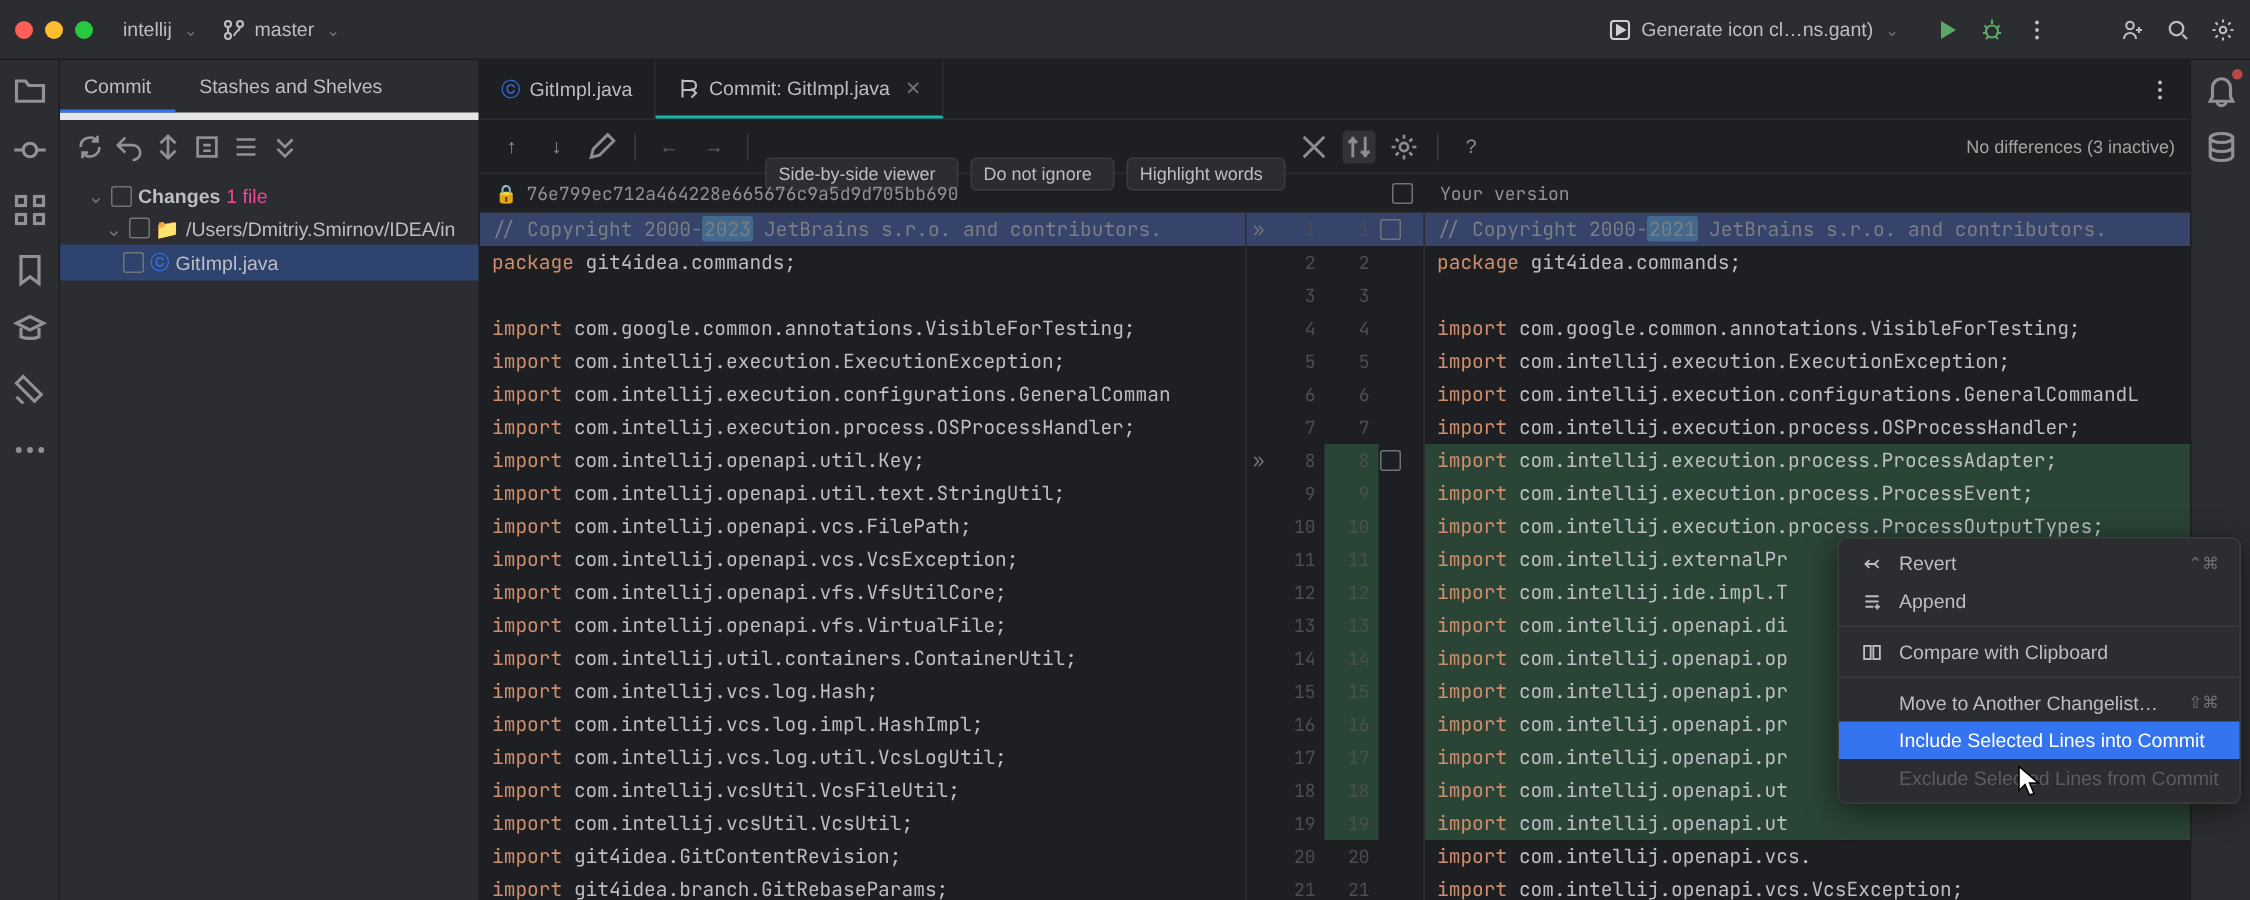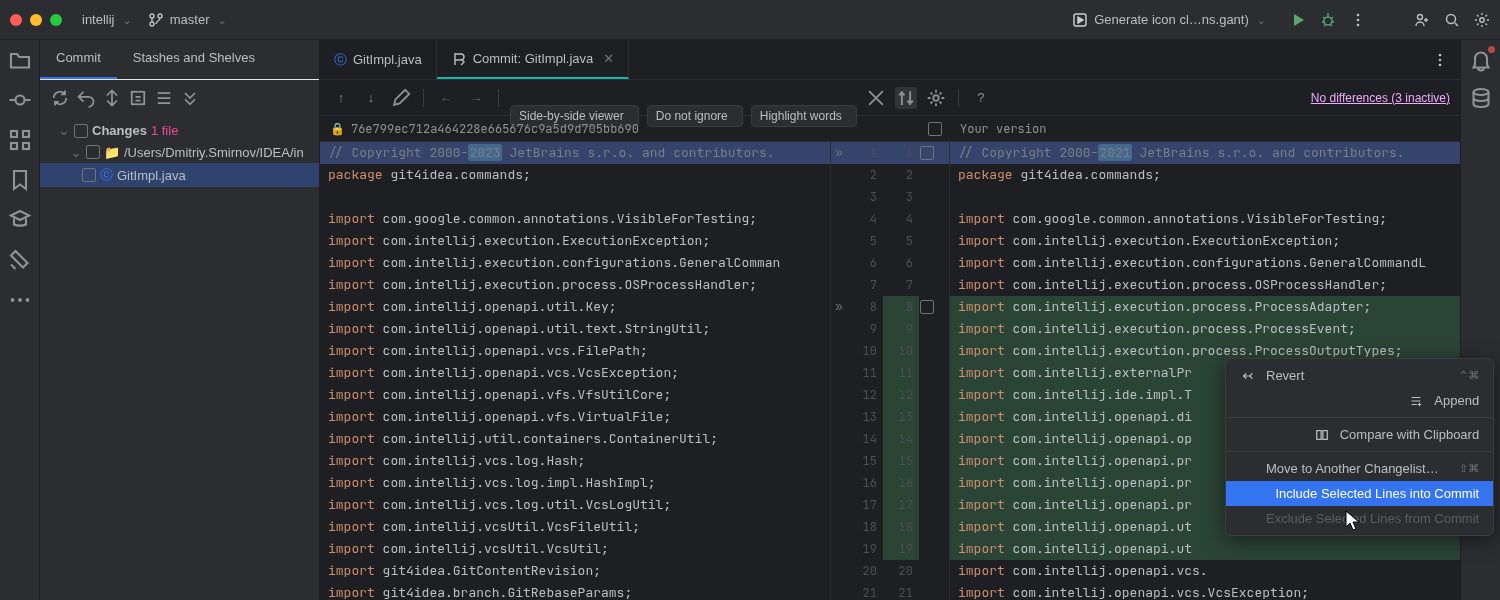--- a/index.html
+++ b/index.html
@@ -32,21 +32,21 @@
 .titlebar-right { margin-left: auto; display: flex; align-items: center; gap: 14px; }
 .runconfig { display: flex; align-items: center; gap: 6px; padding: 3px 10px; border-radius: 4px; cursor: pointer; }
 .icon { display: inline-flex; align-items: center; justify-content: center; width: 16px; height: 16px; }
 .icon svg { width: 16px; height: 16px; }
 .main { display: flex; height: calc(100% - 40px); }
 
 .leftbar { width: 40px; background: #2b2d30; display: flex; flex-direction: column; align-items: center; padding: 8px 0; gap: 16px; border-right: 1px solid #1e1f22; }
 .leftbar .ic { width: 24px; height: 24px; display: flex; align-items: center; justify-content: center; cursor: pointer; opacity: 0.7; }
 
 .commit-panel { width: 280px; background: #2b2d30; border-right: 1px solid #1e1f22; display: flex; flex-direction: column; }
-.commit-tabs { display: flex; height: 40px; border-bottom: 1px solid #e5e5e5; }
+.commit-tabs { display: flex; height: 40px; border-bottom: 5px solid #e5e5e5; }
 .commit-tabs .tab { padding: 10px 16px; cursor: pointer; color: #bcbec4; }
 .commit-tabs .tab.active { border-bottom: 2px solid #3574f0; }
 .commit-toolbar { display: flex; gap: 6px; padding: 8px 10px; align-items: center; }
 .commit-toolbar .tbtn { width: 20px; height: 20px; display: flex; align-items: center; justify-content: center; cursor: pointer; opacity: 0.7; }
 
 .changes-tree { padding: 4px 0; font-size: 13px; }
 .tree-row { display: flex; align-items: center; gap: 4px; padding: 3px 8px; cursor: pointer; }
 .tree-row.selected { background: #2e436e; }
 .tree-indent1 { padding-left: 18px; }
 .tree-indent2 { padding-left: 30px; }
@@ -61,21 +61,21 @@
 .editor-tabs { height: 40px; display: flex; align-items: stretch; border-bottom: 1px solid #2b2d30; }
 .editor-tab { display: flex; align-items: center; gap: 6px; padding: 0 14px; cursor: pointer; color: #bcbec4; border-right: 1px solid #2b2d30; }
 .editor-tab.active { border-bottom: 2px solid #14b8a6; }
 .editor-tab .close { color: #6f737a; margin-left: 4px; }
 .editor-tabs-right { margin-left: auto; display: flex; align-items: center; gap: 12px; padding: 0 12px; }
 
 .diff-toolbar { height: 36px; display: flex; align-items: center; gap: 8px; padding: 0 10px; border-bottom: 1px solid #2b2d30; }
 .diff-toolbar .nav { width: 22px; height: 22px; display: flex; align-items: center; justify-content: center; cursor: pointer; opacity: 0.7; }
 .diff-toolbar .sep { width: 1px; height: 18px; background: #3a3c40; margin: 0 3px; }
 .diff-select { background: #2b2d30; border: 1px solid #3a3c40; border-radius: 4px; padding: 3px 8px; display: flex; align-items: center; gap: 6px; cursor: pointer; font-size: 12px; margin-top: 36px; }
-.diff-right { margin-left: auto; display: flex; align-items: center; gap: 8px; color: #f0abfc; font-size: 12px; text-decoration: underline; }
+.diff-right { margin-left: auto; display: flex; align-items: center; gap: 8px; color: #a3a3a3; font-size: 12px; }
 
 .diff-header { height: 26px; display: flex; border-bottom: 1px solid #2b2d30; }
 .diff-header .half { flex: 1; display: flex; align-items: center; padding: 0 10px; gap: 6px; font-family: "JetBrains Mono", Menlo, monospace; font-size: 12px; color: #8f9195; }
 .diff-header .mid { width: 120px; display: flex; align-items: center; justify-content: flex-end; padding: 0 8px; }
 .chk2 { width: 14px; height: 14px; border: 1px solid #6f737a; border-radius: 2px; }
 
 .diff-body { flex: 1; display: flex; overflow: hidden; font-family: "JetBrains Mono", Menlo, monospace; font-size: 13px; line-height: 22px; }
 .diff-body .pane { flex: 1; overflow: hidden; min-width: 0; position: relative; }
 .diff-line { display: flex; height: 22px; align-items: center; white-space: pre; }
 .diff-line .codec { padding-left: 8px; overflow: hidden; }
@@ -91,21 +91,21 @@
 .diff-center .crow .n2 { width: 36px; text-align: right; color: #4b4e53; font-size: 12px; padding-right: 6px; }
 .diff-center .crow .expando { width: 16px; text-align: center; color: #6f737a; }
 .diff-center .crow .cb { width: 16px; display:flex; justify-content:center;}
 
 .rightbar { width: 40px; background: #2b2d30; display: flex; flex-direction: column; align-items: center; padding: 8px 0; gap: 14px; border-left: 1px solid #1e1f22; }
 .rightbar .ic { width: 24px; height: 24px; display: flex; align-items: center; justify-content: center; cursor: pointer; opacity: 0.7; }
 .dot-badge { position: relative; }
 .dot-badge::after { content:''; position:absolute; top:-2px; right:-2px; width:7px; height:7px; background:#f2564c; border-radius:50%; }
 
 .ctx-menu { position: absolute; background: #2b2d30; border: 1px solid #3a3c40; border-radius: 6px; padding: 4px 0; box-shadow: 0 4px 20px rgba(0,0,0,0.5); z-index: 100; min-width: 260px; font-size: 13px; }
-.ctx-item { display: flex; align-items: center; gap: 10px; padding: 5px 14px; cursor: pointer; justify-content: flex-end; }
+.ctx-item { display: flex; align-items: center; gap: 10px; padding: 5px 14px; cursor: pointer; }
 .ctx-item.selected { background: #3574f0; color: #fff; }
 .ctx-item.disabled { color: #5a5d63; cursor: default; }
 .ctx-sep { height: 1px; background: #3a3c40; margin: 4px 0; }
 .ctx-item .shcut { margin-left: auto; color: #6f737a; font-size: 11px; }
 .ctx-item .cicon { width: 16px; display: flex; justify-content:center; }
 
 .cursor-ptr { position: absolute; z-index: 200; pointer-events:none; }
 </style>
 </head>
 <body>

